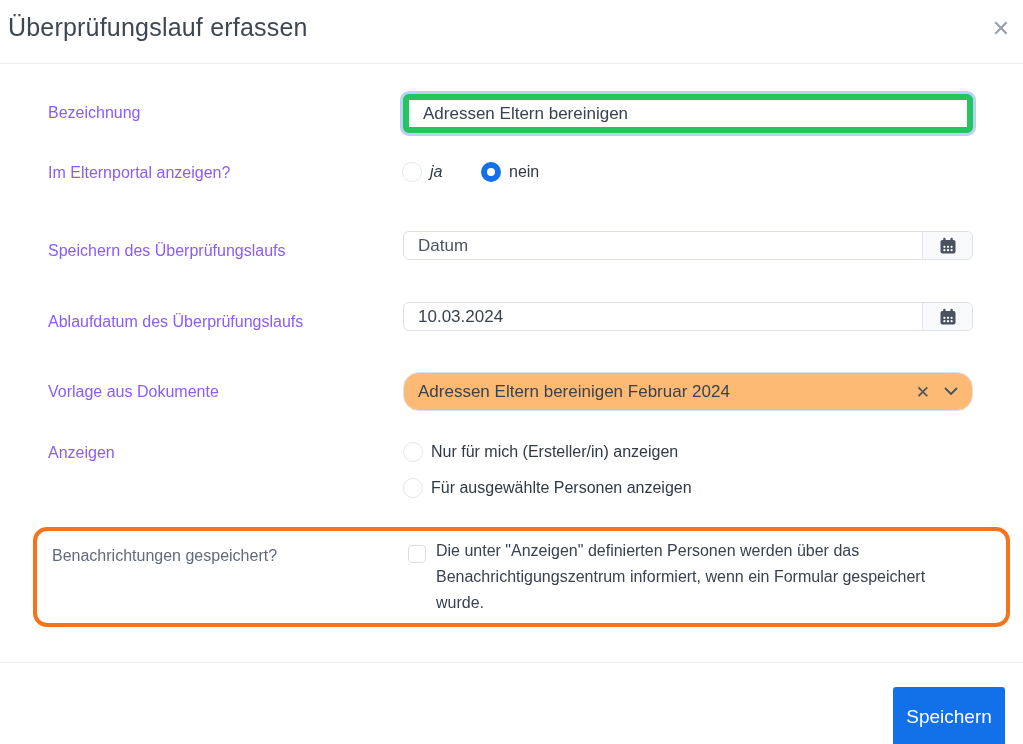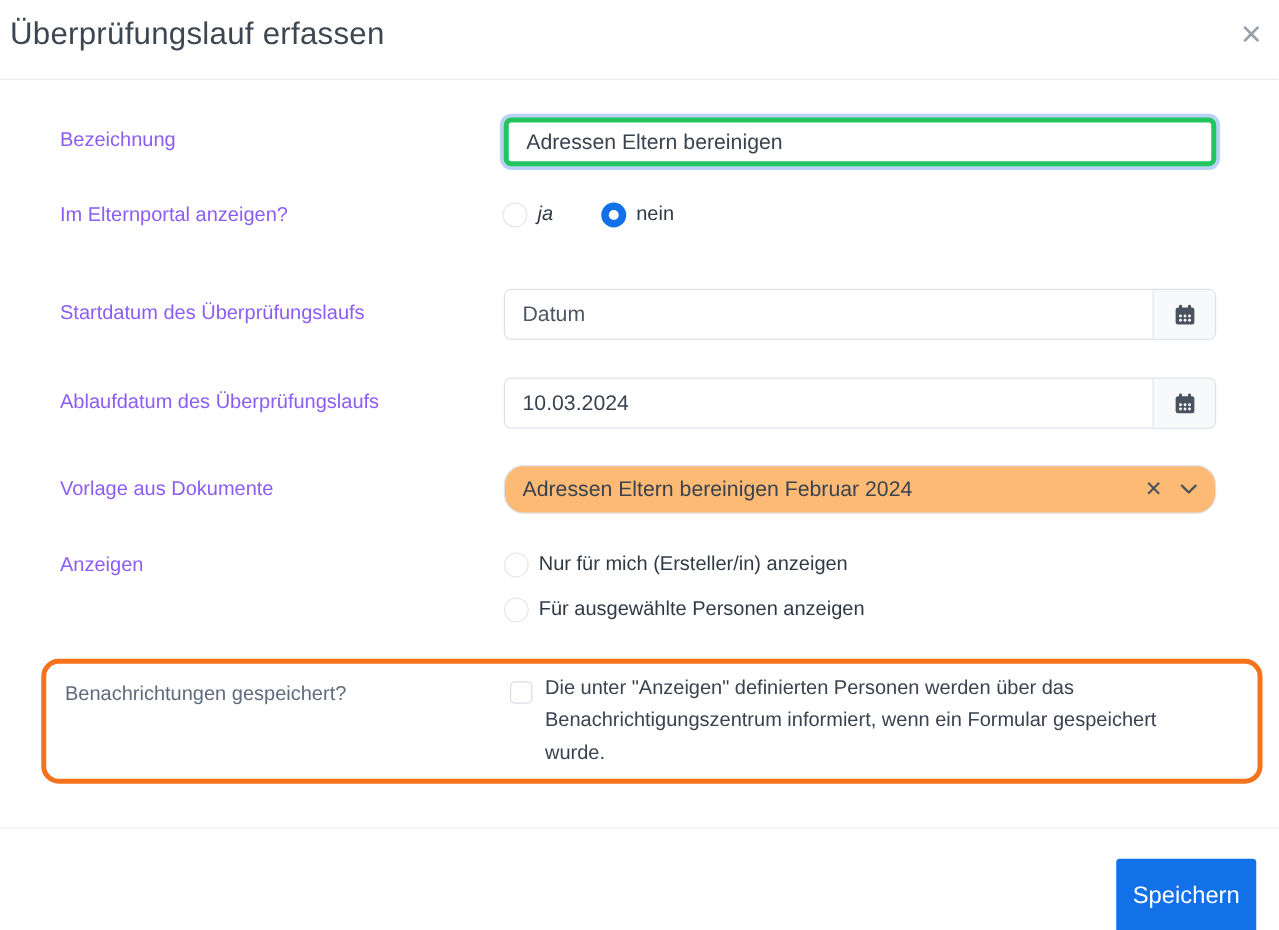--- a/index.html
+++ b/index.html
@@ -26,27 +26,27 @@
     position:absolute; left:48px; font-size:16px; color:#8b5cf6; line-height:20px;
   }
 
   .text-input {
     position:absolute; left:403px; width:570px; height:39px;
     border:1px solid #dde1e7; border-radius:6px; background:#fff;
     font-family:"Liberation Sans", sans-serif;
     font-size:17px; color:#39424e; padding:0 14px; outline:none;
   }
   .text-input.focused {
-    border:4px solid #22c55e;
+    border:6px solid #22c55e;
     box-shadow:0 0 0 3px #b9d1f3;
   }
   .text-input::placeholder { color:#4c5561; opacity:1; }
 
   .input-group {
-    position:absolute; left:403px; width:570px; height:41px;
+    position:absolute; left:403px; width:570px; height:29px;
     border:1px solid #dde1e7; border-radius:6px; background:#fff;
     display:flex; overflow:hidden;
   }
   .input-group input {
     flex:1; border:none; outline:none; background:transparent;
     font-family:"Liberation Sans", sans-serif;
     font-size:17px; color:#39424e; padding:0 14px;
   }
   .input-group input::placeholder { color:#4c5561; opacity:1; }
   .input-addon {
@@ -111,21 +111,21 @@
   <div class="field-label" style="top:163px;">Im Elternportal anzeigen?</div>
   <div class="radio-row" style="left:402px; top:162px;font-style:italic;">
     <span class="radio-circle"></span>
     <span class="radio-label">ja</span>
   </div>
   <div class="radio-row" style="left:481px; top:162px;">
     <span class="radio-circle checked"></span>
     <span class="radio-label">nein</span>
   </div>
 
-  <div class="field-label" style="top:241px;">Startdatum des Überprüfungslaufs</div>
+  <div class="field-label" style="top:241px;">Speichern des Überprüfungslaufs</div>
   <div class="input-group" style="top:231px;">
     <input type="text" placeholder="Datum" style="">
     <div class="input-addon">
       <svg width="20" height="20" viewBox="0 0 20 20">
         <rect x="5.2" y="1.8" width="2.4" height="4.4" rx="1.1" fill="#49525e"></rect>
         <rect x="12.4" y="1.8" width="2.4" height="4.4" rx="1.1" fill="#49525e"></rect>
         <rect x="2.5" y="4" width="15" height="13.5" rx="2" fill="#49525e"></rect>
         <circle cx="6.4" cy="10.8" r="1.15" fill="#fff"></circle>
         <circle cx="10" cy="10.8" r="1.15" fill="#fff"></circle>
         <circle cx="13.6" cy="10.8" r="1.15" fill="#fff"></circle>

